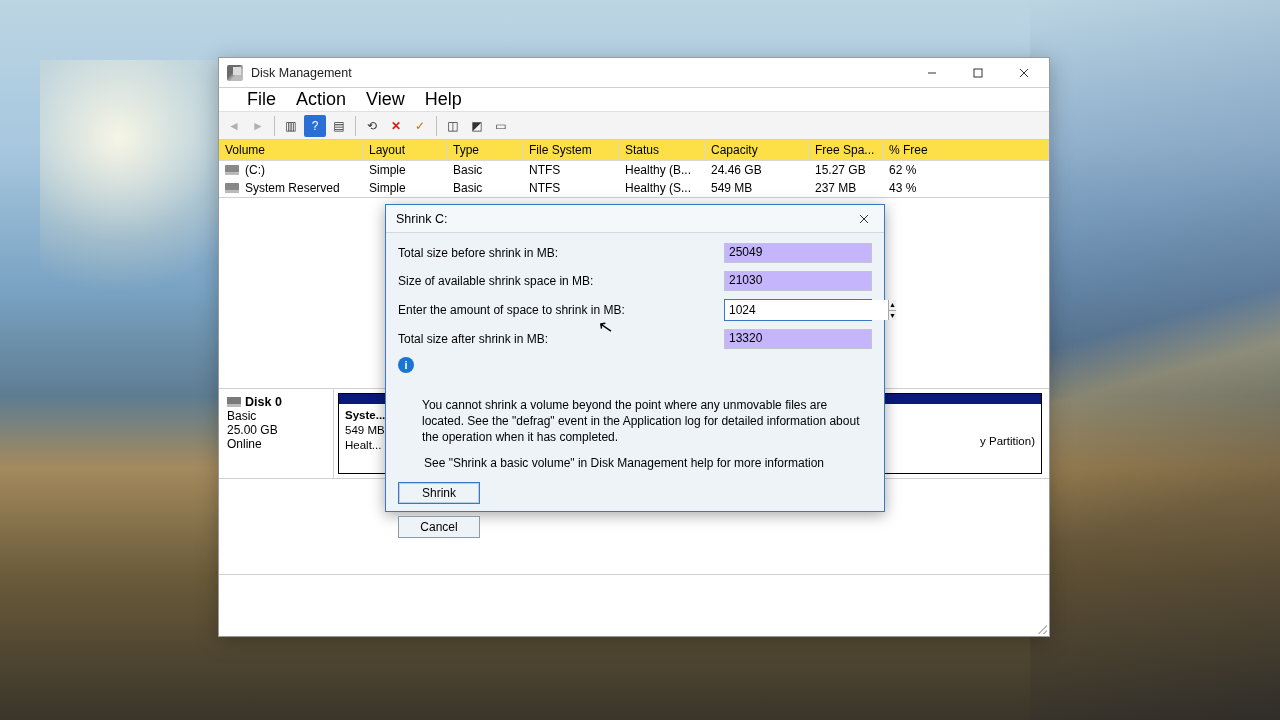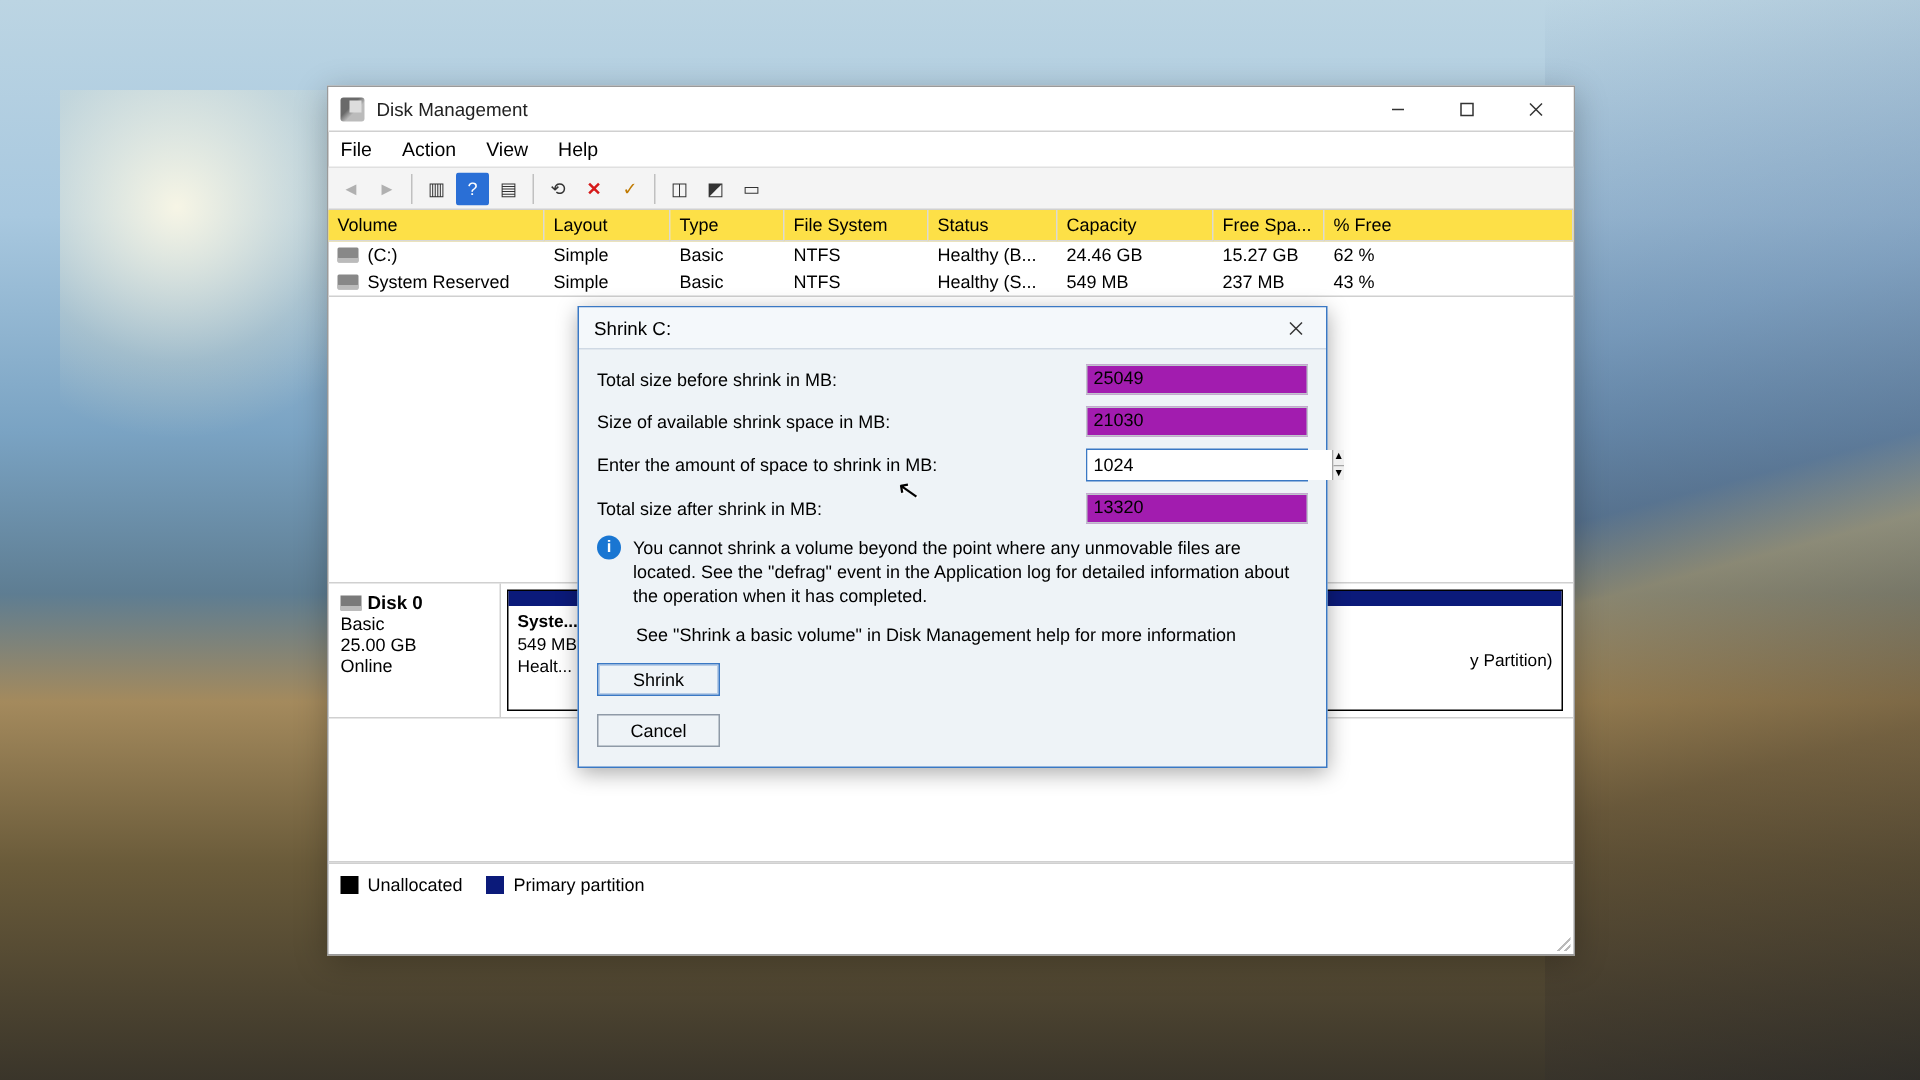--- a/index.html
+++ b/index.html
@@ -22,21 +22,21 @@
   .titlebar { height:30px; display:flex; align-items:center; padding:0 2px 0 8px;
     border-bottom:1px solid #d0d0d0; background:#fff; }
   .title-icon { width:16px; height:16px; margin-right:8px; background:
     linear-gradient(135deg,#6a6a6a 40%,#bbb 60%); border-radius:2px; position:relative; }
   .title-icon::after { content:""; position:absolute; inset:2px 2px 6px 6px; background:#ddd; }
   .titletext { flex:1; font-size:12.5px; color:#222; }
   .winbtns { display:flex; }
   .winbtn { width:46px; height:30px; display:flex; align-items:center; justify-content:center;
     color:#333; font-size:10px; }
 
-  .menubar { height:24px; display:flex; align-items:center; padding:0 0; font-size:13px;
+  .menubar { height:24px; display:flex; align-items:center; padding:0 20px; font-size:18px;
     border-bottom:1px solid #e0e0e0; gap:4px; }
   .menuitem { padding:2px 8px; }
 
   .toolbar { height:28px; display:flex; align-items:center; gap:2px; padding:0 4px;
     border-bottom:1px solid #d0d0d0; background:#f4f4f4; }
   .tbtn { width:22px; height:22px; border:1px solid transparent; display:flex;
     align-items:center; justify-content:center; font-size:12px; color:#333; }
   .tsep { width:1px; height:20px; background:#c0c0c0; margin:0 3px; }
   .tbtn.disabled { color:#b0b0b0; }
 
@@ -78,32 +78,32 @@
     background:#eef3f7; border:1px solid #3a78c4; box-shadow:0 3px 14px rgba(0,0,0,.35);
     font-size:12px; z-index:10; }
   .dtitle { height:28px; display:flex; align-items:center; padding:0 6px 0 10px;
     border-bottom:1px solid #cfd9e4; background:#f4f8fb; }
   .dtitle span { flex:1; font-size:12.5px; }
   .dclose { width:28px; height:22px; display:flex; align-items:center; justify-content:center;
     font-size:13px; }
   .dbody { padding:10px 12px 6px 12px; }
   .drow { display:flex; align-items:center; margin-bottom:8px;justify-content:space-between; }
   .drow .lab { flex:1; }
-  .valbox { width:148px; height:20px; border:1px solid #bfc6cc; background:#a21caf;
+  .valbox { width:148px; height:20px; border:1px solid #bfc6cc; background:#c4b5fd;
     padding:1px 4px; font-size:12px; }
   .spinwrap { display:flex; width:148px; height:22px; border:1px solid #3a78c4; background:#fff; }
   .spinwrap input { flex:1; border:none; outline:none; padding:1px 4px; font-size:12px; }
   .spinbtns { width:16px; display:flex; flex-direction:column; border-left:1px solid #a6a6a6; }
   .spinbtns div { flex:1; display:flex; align-items:center; justify-content:center;
     font-size:7px; background:#efefef; }
   .spinbtns div:first-child { border-bottom:1px solid #a6a6a6; }
   .info { display:flex; gap:8px; margin:6px 0 10px 0; }
   .info .iicon { width:16px; height:16px; border-radius:50%; background:#1976d2; color:#fff;
     font-weight:bold; font-size:11px; text-align:center; line-height:16px; flex-shrink:0; }
-  .info .itext { line-height:1.35; }
+  .info .itext { line-height:1.35;margin-top:40px; }
   .seelink { margin:10px 0 12px 26px; }
   .dbuttons { display:flex; justify-content:flex-end; gap:12px; padding-right:10px;flex-direction:column; }
   .dbuttons button { width:82px; height:22px; font-size:12px; background:#eef3f7;
     border:1px solid #8f9aa7; }
   .dbuttons button.primary { border:1px solid #3a78c4; box-shadow:0 0 0 1px rgba(58,120,196,.3) inset; }
 
   .cursor { position:absolute; left:598px; top:316px; z-index:30; font-size:18px; color:#000;
     transform:rotate(-10deg); text-shadow:1px 1px 0 #fff; pointer-events:none; }
 
   .statusbar-grip { position:absolute; right:2px; bottom:2px; width:12px; height:12px;
@@ -225,24 +225,20 @@
           </div>
         </div>
       </div>
     </div>
 
     <div class="diskrow" style="height:96px">
       <div class="parts"></div>
     </div>
   </div>
 
-  <div class="legend">
-    <span><span class="swatch unalloc"></span><span>Unallocated</span></span>
-    <span><span class="swatch prim"></span><span>Primary partition</span></span>
-  </div>
 
   <div class="statusbar-grip"></div>
 </div>
 
 <div class="dialog">
   <div class="dtitle">
     <span>Shrink C:</span>
     <div class="dclose">
       <svg width="10" height="10">
           <line x1="1" y1="1" x2="9" y2="9" stroke="#333"></line>

